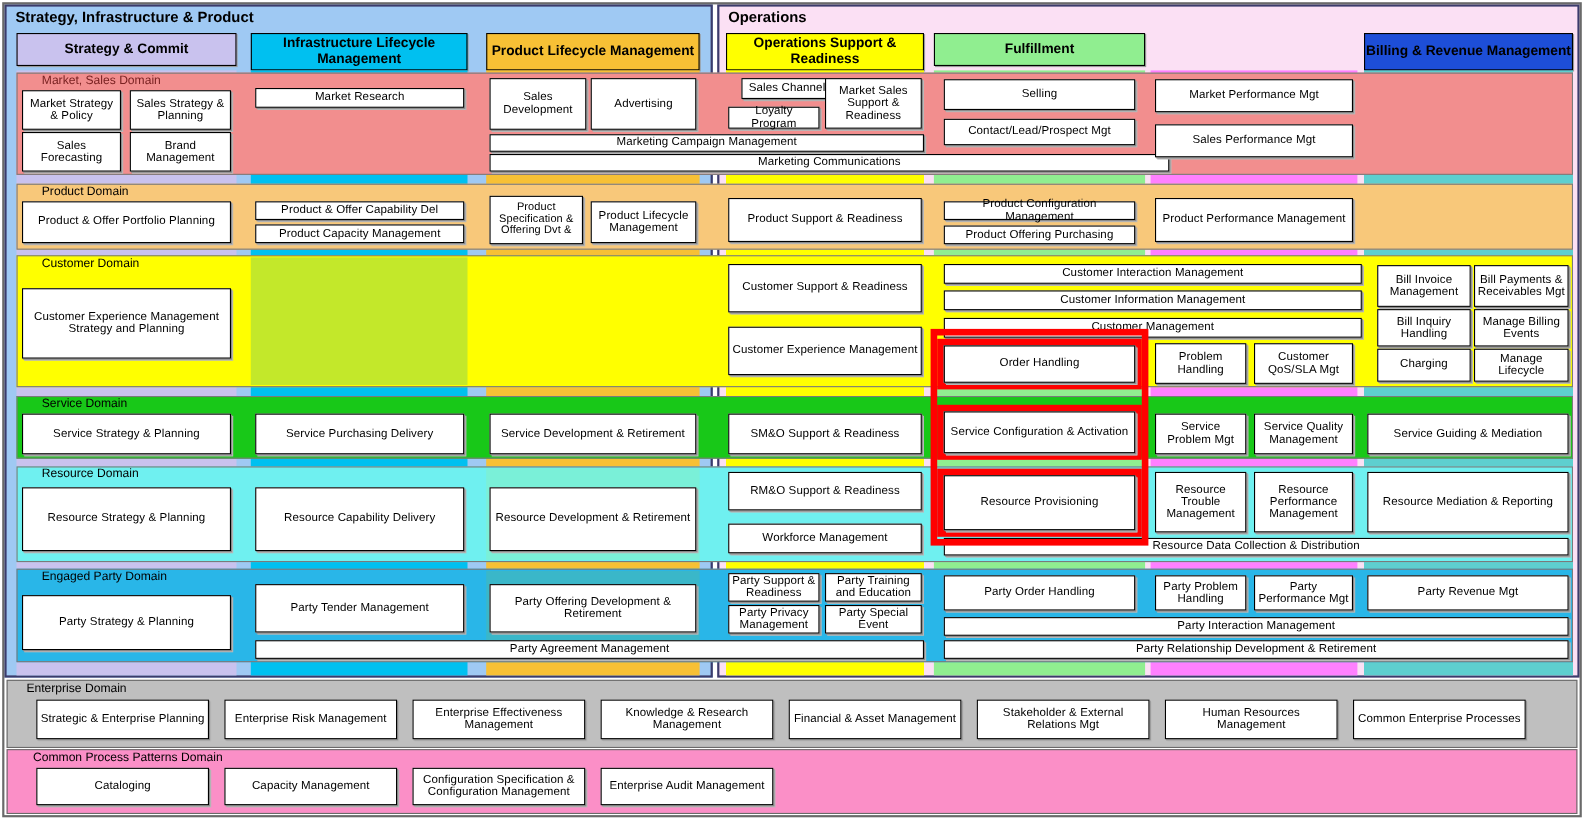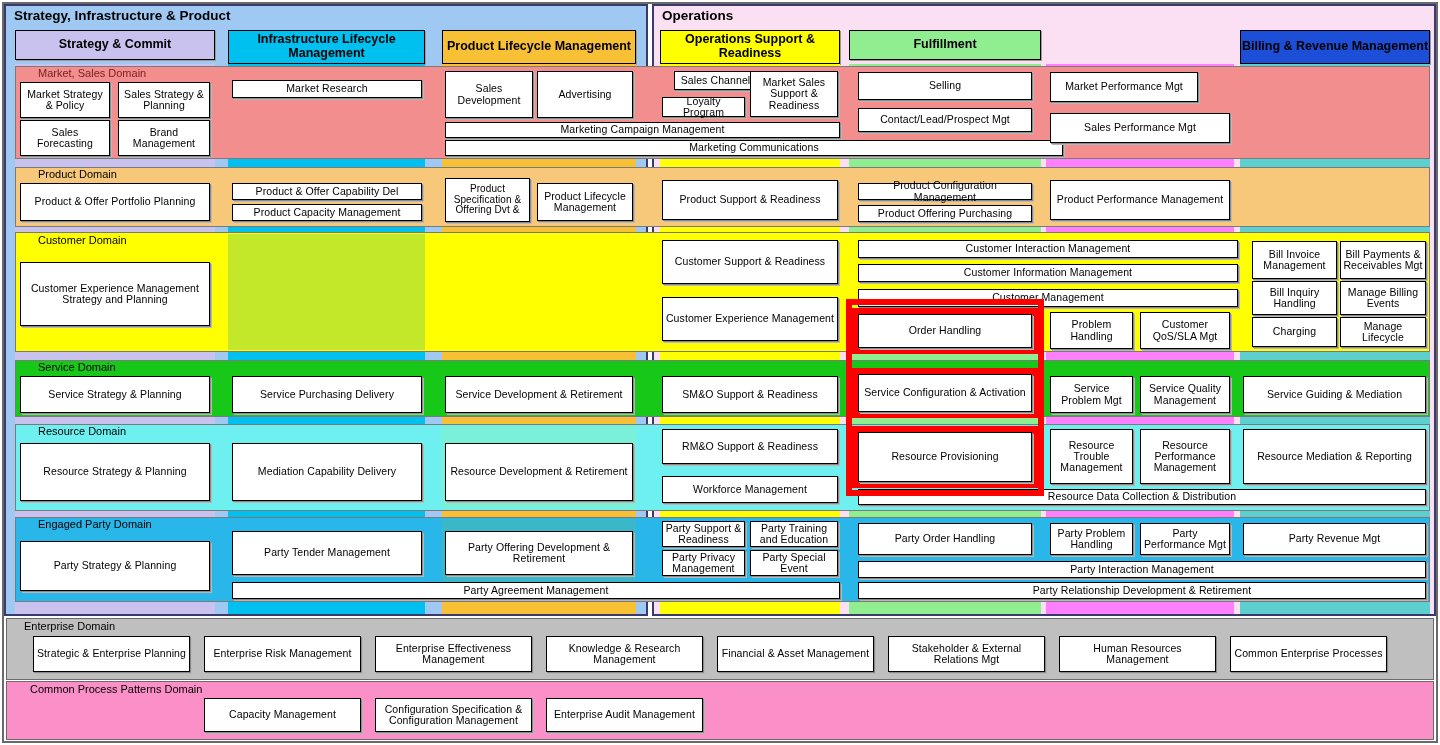--- a/index.html
+++ b/index.html
@@ -128,21 +128,21 @@
     <span>Market Sales Support &amp; Readiness</span>
     </div>
 
   <div class="pbox" style="left:858px;top:72px;width:174px;height:28px;">
     <span>Selling</span>
     </div>
   <div class="pbox" style="left:858px;top:108px;width:174px;height:24px;">
     <span>Contact/Lead/Prospect Mgt</span>
     </div>
 
-  <div class="pbox" style="left:1050px;top:72px;width:148px;height:30px;">
+  <div class="pbox" style="left:1050px;top:72px;width:180px;height:30px;">
     <span>Market Performance Mgt</span>
     </div>
   <div class="pbox" style="left:1050px;top:113px;width:180px;height:30px;">
     <span>Sales Performance Mgt</span>
     </div>
 
   <div class="domband outl" style="left:15px;top:167px;width:1415px;height:60px;background:#f8c87a;"></div>
   <div class="domlabel" style="left:38px;top:168px;">Product Domain</div>
 
   <div class="pbox" style="left:20px;top:183px;width:190px;height:38px;">
@@ -262,21 +262,21 @@
     </div>
 
   <div class="domband outl" style="left:15px;top:424px;width:1415px;height:87px;background:#6ff0f0;"></div>
   <div class="cellbg" style="left:442px;top:426px;width:194px;height:83px;background:#7af0d8;"></div>
   <div class="domlabel" style="left:38px;top:425px;">Resource Domain</div>
 
   <div class="pbox" style="left:20px;top:443px;width:190px;height:58px;">
     <span>Resource Strategy &amp; Planning</span>
     </div>
   <div class="pbox" style="left:232px;top:443px;width:190px;height:58px;">
-    <span>Mediation Capability Delivery</span>
+    <span>Resource Capability Delivery</span>
     </div>
   <div class="pbox" style="left:445px;top:443px;width:188px;height:58px;">
     <span>Resource Development &amp; Retirement</span>
     </div>
 
   <div class="pbox" style="left:662px;top:429px;width:176px;height:35px;">
     <span>RM&amp;O Support &amp; Readiness</span>
     </div>
   <div class="pbox" style="left:662px;top:476px;width:176px;height:27px;">
     <span>Workforce Management</span>
@@ -371,20 +371,23 @@
     </div>
   <div class="pbox" style="left:1059px;top:636px;width:157px;height:36px;">
     <span>Human Resources Management</span>
     </div>
   <div class="pbox" style="left:1230px;top:636px;width:157px;height:36px;">
     <span>Common Enterprise Processes</span>
     </div>
 
   <div class="cpp-wrap" style="left:6px;top:681px;width:1428px;height:59px;"></div>
   <div class="domlabel" style="left:30px;top:683px;">Common Process Patterns Domain</div>
+  <div class="pbox" style="left:33px;top:698px;width:157px;height:34px;">
+    <span>Cataloging</span>
+    </div>
   <div class="pbox" style="left:204px;top:698px;width:157px;height:34px;">
     <span>Capacity Management</span>
     </div>
   <div class="pbox" style="left:375px;top:698px;width:157px;height:34px;">
     <span>Configuration Specification &amp; Configuration Management</span>
     </div>
   <div class="pbox" style="left:546px;top:698px;width:157px;height:34px;">
     <span>Enterprise Audit Management</span>
     </div>
 

